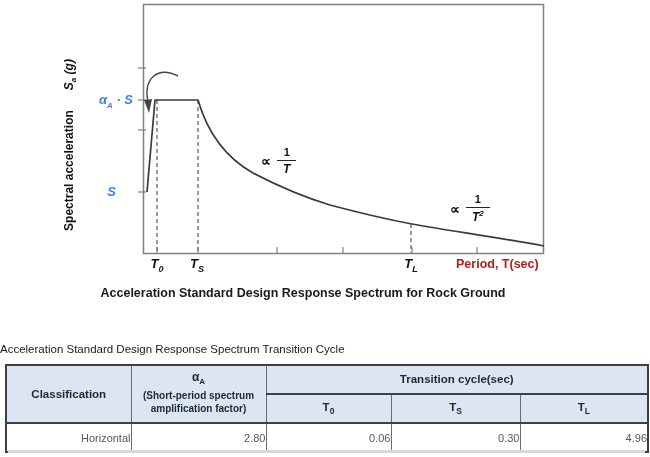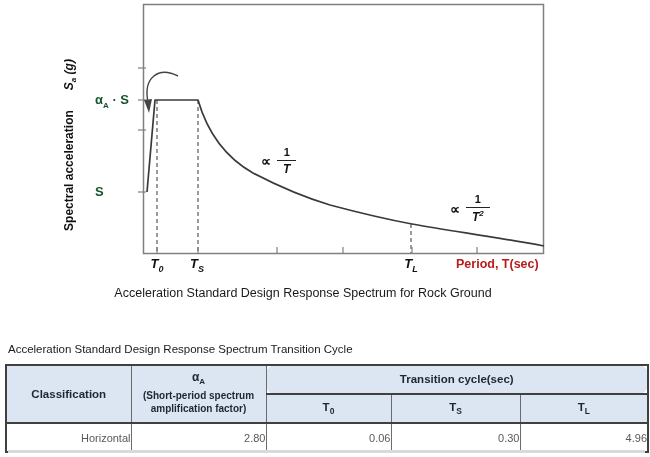--- a/index.html
+++ b/index.html
@@ -14,21 +14,21 @@
   .ylab{
     left:-34px;top:136px;width:210px;height:18px;
     transform:rotate(-90deg);
     font-size:12px;font-weight:bold;text-align:center;white-space:nowrap;color:#111;
   }
   .ylab .gap{display:inline-block;width:20px;}
   .ital{font-style:italic;}
   sub.small{font-size:8px;}
   sup.small{font-size:8px;}
 
-  .lvl{font-size:13px;font-weight:bold;color:#14532d;text-align:left;}
+  .lvl{font-size:13px;font-weight:bold;font-style:italic;color:#3b82f6;text-align:center;}
   .lvl-alpha{left:95px;top:92px;width:42px;}
   .lvl-s{left:95px;top:184px;width:33px;}
 
   .linint{left:178px;top:70px;font-size:12.5px;font-weight:bold;color:#111;white-space:nowrap;}
 
   .prop{display:flex;align-items:center;gap:6px;color:#111;}
   .prop .sign{font-size:14px;font-weight:bold;}
   .frac{display:inline-flex;flex-direction:column;align-items:center;line-height:1;}
   .frac .num{font-size:11px;font-weight:bold;padding:0 6px 2px;}
   .frac .den{font-size:12px;font-weight:bold;font-style:italic;border-top:1.5px solid #222;
@@ -36,38 +36,38 @@
   .prop1{left:261px;top:147px;}
   .prop2{left:450px;top:194px;}
 
   .xtick{font-size:13px;font-weight:bold;font-style:italic;color:#111;text-align:center;width:28px;}
   .xtick sub{font-size:9px;}
   .t0{left:143px;top:256px;}
   .ts{left:183px;top:256px;}
   .tl{left:397px;top:256px;}
   .xlab{left:456px;top:257px;font-size:12.5px;font-weight:bold;color:#b91c1c;white-space:nowrap;}
 
-  .caption{left:58px;top:286px;width:490px;text-align:center;font-size:12.5px;color:#1a1a1a;}
+  .caption{left:58px;top:286px;width:490px;text-align:center;font-size:12.5px;color:#1a1a1a;font-weight:bold;}
 
   
-  .tbl-title{left:8px;top:343px;font-size:11.5px;color:#1a1a1a;white-space:nowrap;}
+  .tbl-title{left:0;top:343px;font-size:11.5px;color:#1a1a1a;white-space:nowrap;}
   table.spec{
     position:absolute;left:5px;top:364px;width:642px;
     border-collapse:collapse;table-layout:fixed;
     border:2px solid #404040;
   }
   table.spec th, table.spec td{
     border-left:1px solid #6b6b6b;border-right:1px solid #6b6b6b;
     text-align:center;vertical-align:middle;padding:0;margin-top:40px;
   }
   table.spec th{
     background:#dbe6f2;color:#1c2736;font-weight:bold;font-size:11.5px;line-height:1.25;
   }
   th.span2{border-bottom:2px solid #404040;}
-  th.transition{height:27px;border-bottom:2px solid #404040;border-radius:9px;}
+  th.transition{height:27px;border-bottom:2px solid #404040;}
   tr.sub-row th{height:27px;border-bottom:2px solid #404040;}
   tr.sub-row th sub{font-size:8.5px;}
   .alpha-desc{display:block;font-size:10px;font-weight:bold;line-height:1.3;padding:1px 6px 3px;}
   .alpha-sym{font-size:12px;}
   table.spec td{height:27px;font-size:11px;color:#595959;background:#fff;text-align:right;}
   .tbl-shadow{left:8px;top:450px;width:637px;height:3px;background:#d9d9d9;}
 </style>
 </head>
 <body>
 

